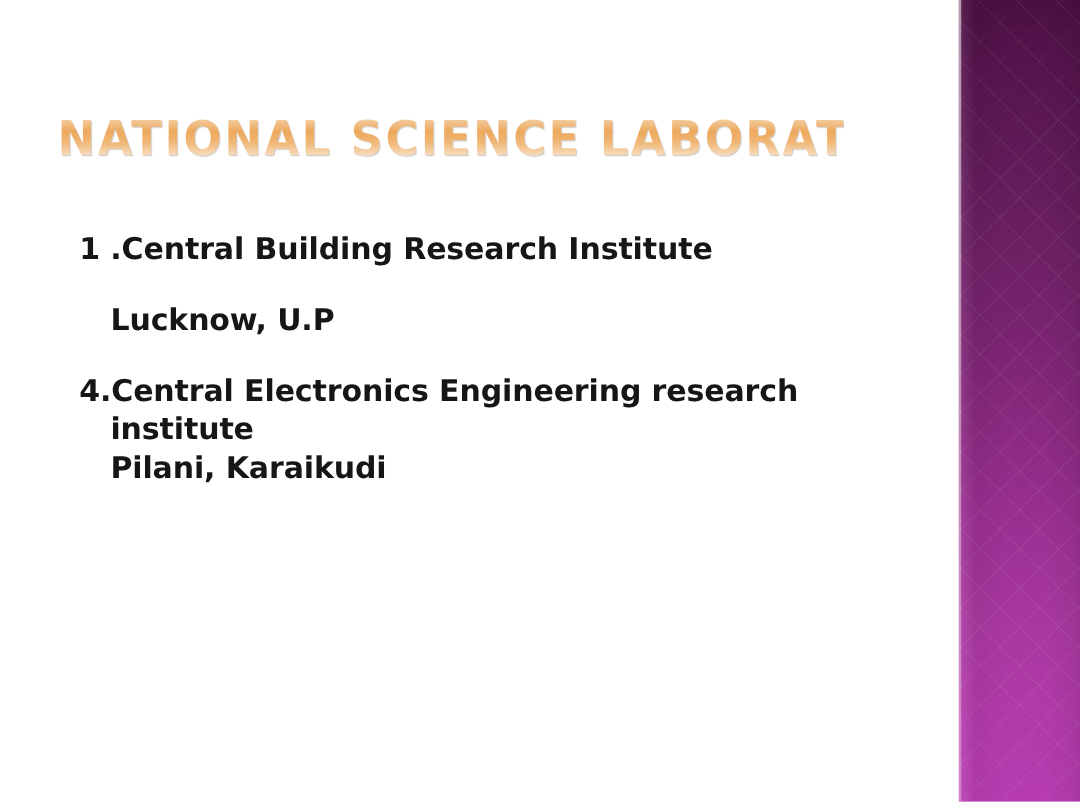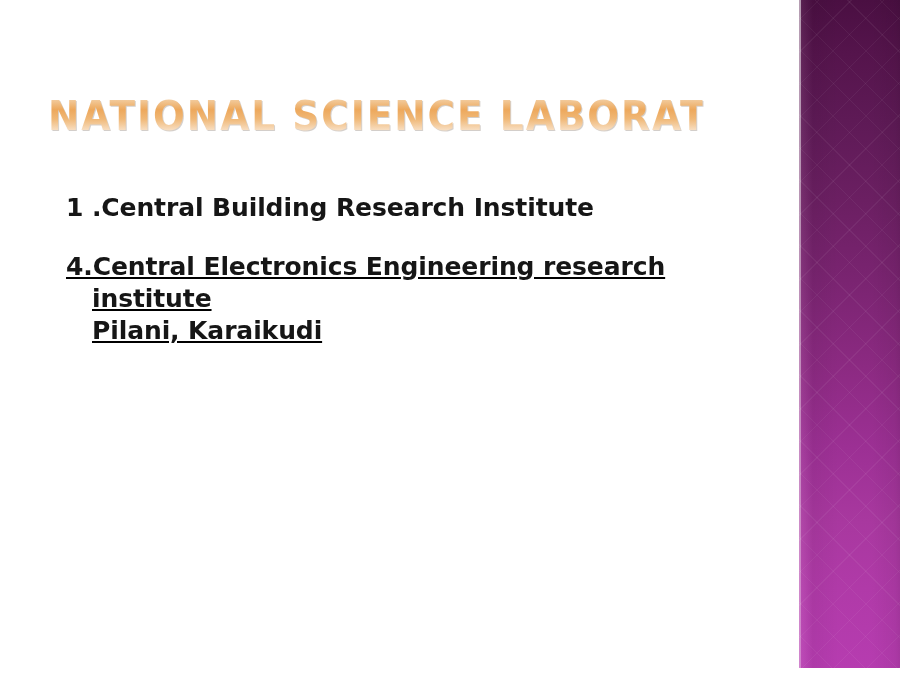--- a/index.html
+++ b/index.html
@@ -120,21 +120,20 @@
     left: 53px;
     top: 192px;
     width: 720px;
     margin-left: 13px;
   }
   .entry {
     margin-bottom: 27px;
   }
   .entry:last-child {
     margin-bottom: 0;
-    text-decoration: underline;
   }
   .entry-line {
     font-family: "DejaVu Sans", sans-serif;
     font-size: 25px;
     font-weight: bold;
     color: #161616;
     line-height: 32px;
     letter-spacing: -0.004em;
     white-space: nowrap;
   }
@@ -149,20 +148,21 @@
 
   <div class="title">National Science Laboratories</div>
 
   <div class="body-list">
 
     <div class="entry">
       <div class="entry-line">1 .Central Building Research Institute</div>
     </div>
 
     <div class="entry">
+      <div class="entry-line indent">Lucknow, U.P</div>
     </div>
 
 
     <div class="entry">
       <div class="entry-line">4.Central Electronics Engineering research</div>
       <div class="entry-line indent">institute</div>
       <div class="entry-line indent">Pilani, Karaikudi</div>
     </div>
 
   </div>

